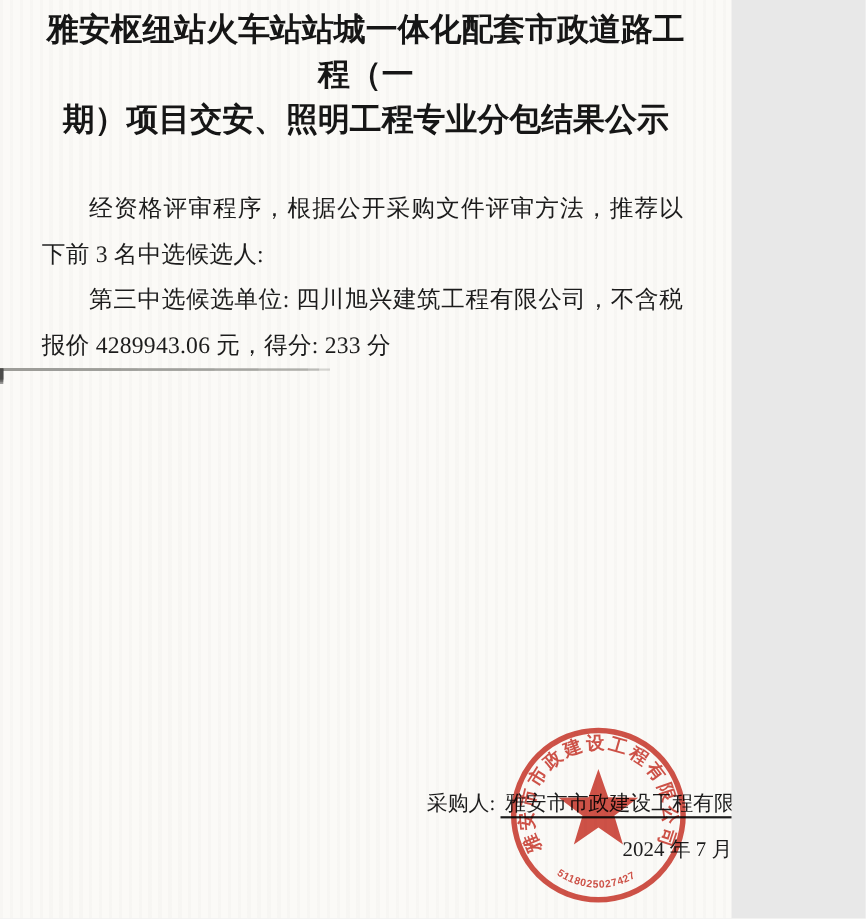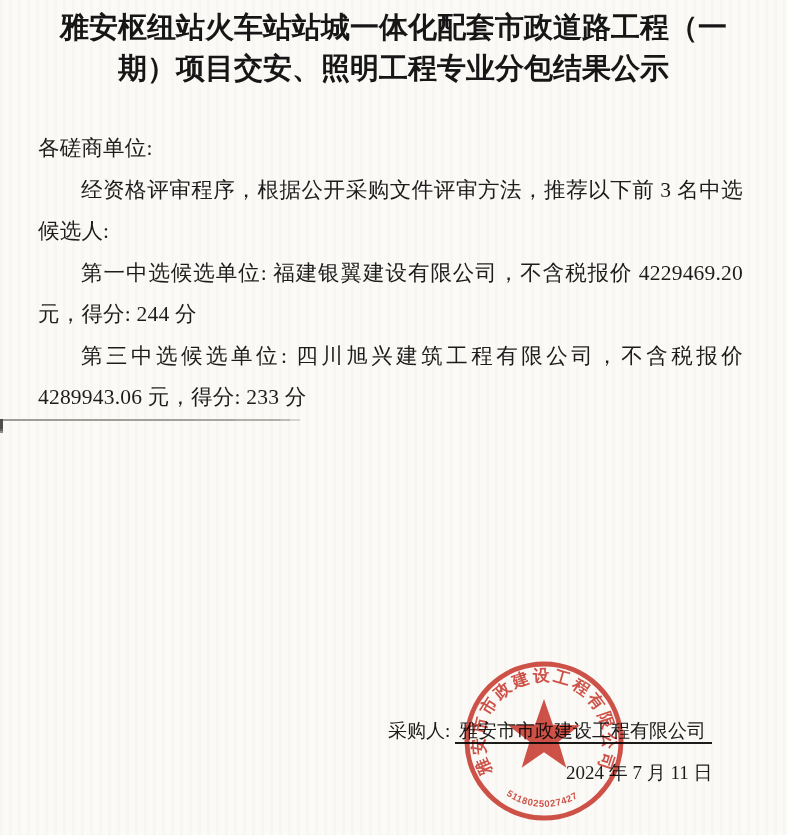--- a/index.html
+++ b/index.html
@@ -1,20 +1,20 @@
 <!DOCTYPE html>
 <html><head>
 <meta charset="utf-8">
 <style>
   html, body { margin: 0; padding: 0; }
   body { background: #e8e8e8; }
 
   .page {
     position: relative;
-    width: 787px;
+    width: 665px;
     height: 835px;
     background: #fbfaf7;
     
     background-image: repeating-linear-gradient(
       90deg,
       rgba(0,0,0,0.015) 0px, rgba(0,0,0,0.015) 3px,
       rgba(255,255,255,0) 3px, rgba(255,255,255,0) 9px);
     overflow: hidden;
     color: #1c1c1c;
     font-family: "Liberation Serif", serif;
@@ -76,23 +76,21 @@
 <body>
 
 <div class="page">
 
   <h1 class="doc-title">
     <span class="tline">雅安枢纽站火车站站城一体化配套市政道路工程（一</span>
     <span class="tline">期）项目交安、照明工程专业分包结果公示</span>
   </h1>
 
   <div class="doc-body">
-    <p>各磋商单位:</p>
     <p class="indent">经资格评审程序，根据公开采购文件评审方法，推荐以下前 3 名中选候选人:</p>
-    <p class="indent">第一中选候选单位: 福建银翼建设有限公司，不含税报价 4229469.20 元，得分: 244 分</p>
     <p class="indent">第三中选候选单位: 四川旭兴建筑工程有限公司，不含税报价 4289943.06 元，得分: 233 分</p>
   </div>
 
   <div class="signature">
     <div>
       <span>采购人:</span>
       <span class="purchaser-name">雅安市市政建设工程有限公司</span>
     </div>
     <div class="sig-date">2024 年 7 月 11 日</div>
   </div>

